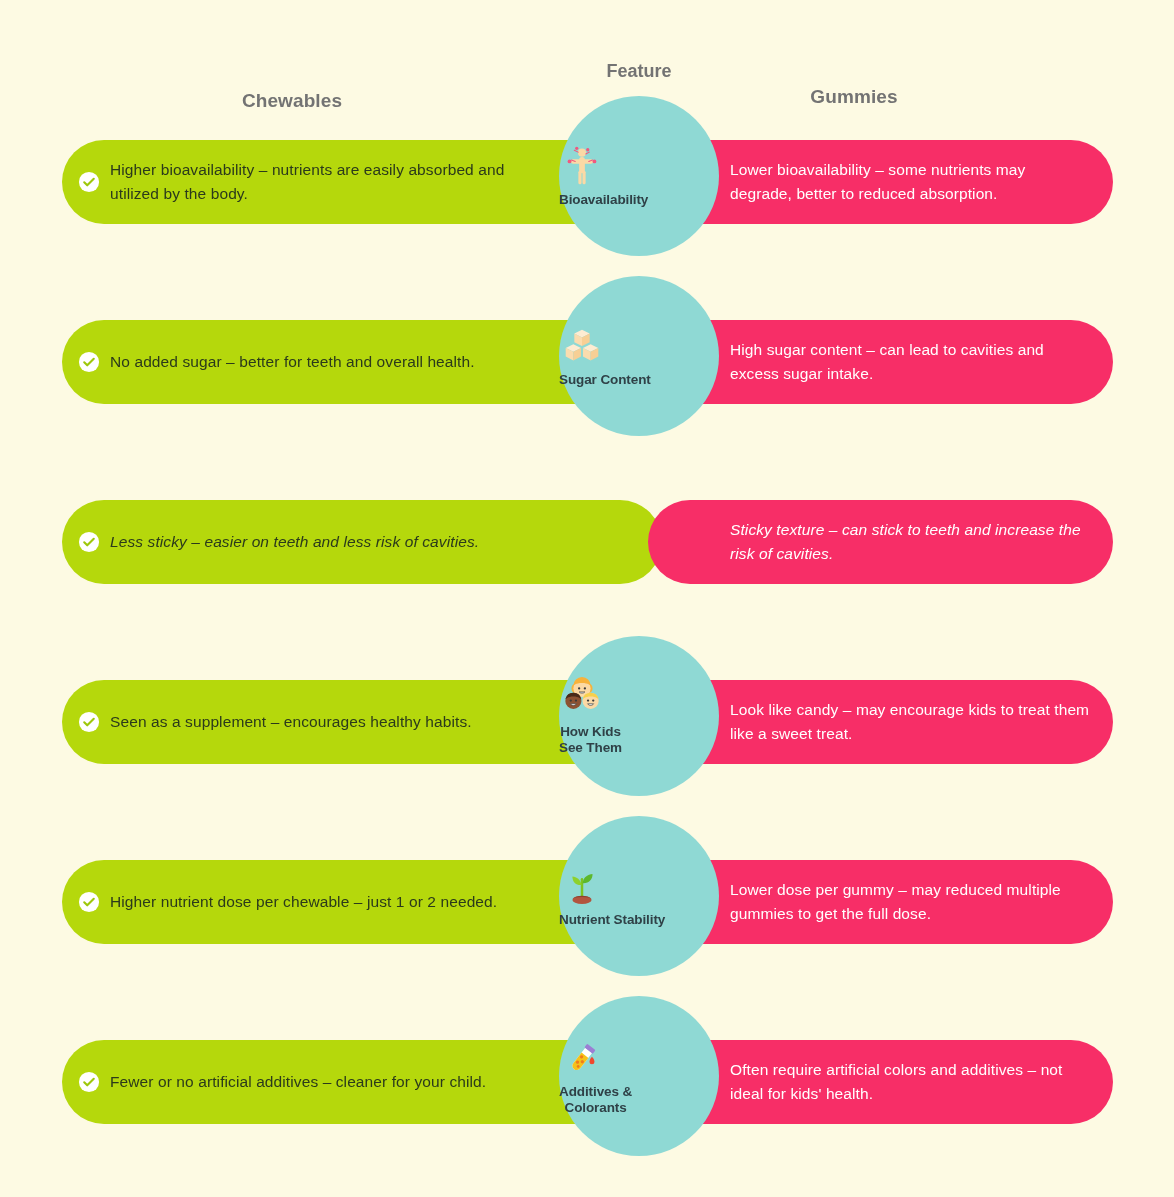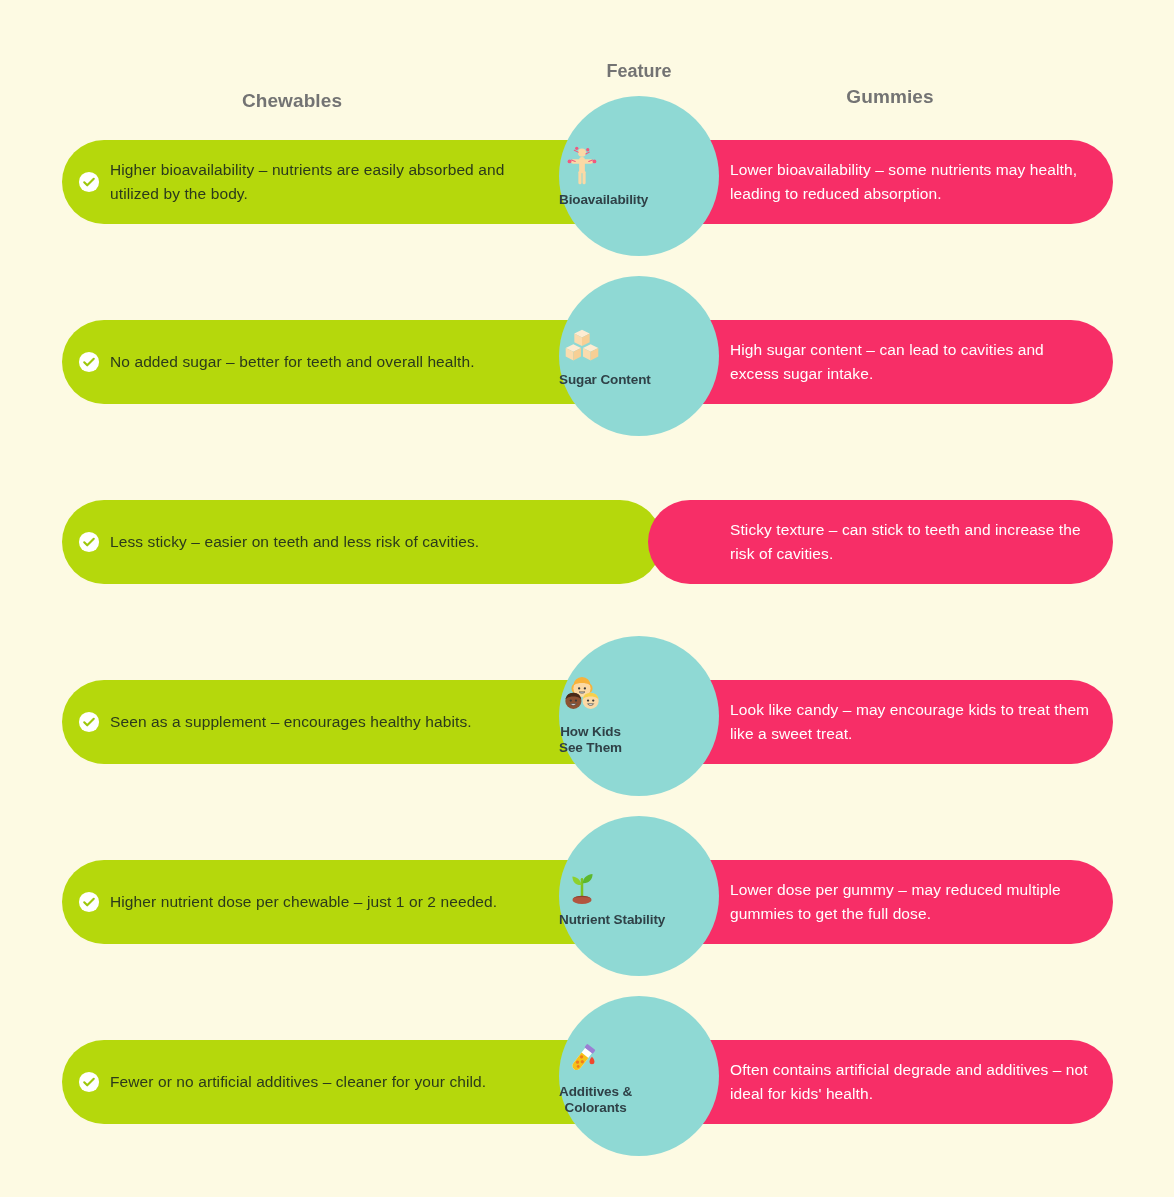--- a/index.html
+++ b/index.html
@@ -37,21 +37,21 @@
     letter-spacing: .1px;
   }
   #header-feature {
     left: 555px;
     top: 61px;
     width: 168px;
     text-align: center;
     font-size: 18px;
   }
   #header-gummies {
-    left: 700px;
+    left: 664px;
     top: 86px;
     width: 380px;
     text-align: center;
     font-size: 19px;
     letter-spacing: .1px;
   }
 
   
   .row {
     position: absolute;
@@ -130,21 +130,21 @@
     color: #2f4147;
     text-align: center;
     line-height: 1.15;
     white-space: pre-line;
     letter-spacing: -.1px;
   }
 
   
   #row-0 { top: 96px; }
   #row-1 { top: 276px; }
-  #row-2 { top: 456px; }
+  #row-2 { top: 456px; font-style: italic; }
   #row-3 { top: 636px; }
   #row-4 { top: 816px; }
   #row-5 { top: 996px; }
 </style>
 </head>
 <body>
 
 <div id="stage">
 
   <div class="col-header" id="header-chewables">Chewables</div>
@@ -155,21 +155,21 @@
     <div class="pill pill-left">
       <span class="check-icon">
         <svg viewBox="0 0 24 24" width="22" height="22">
             <circle cx="12" cy="12" r="11" fill="#ffffff"></circle>
             <path d="M6.8 12.3l3.3 3.3 7.1-7.1" fill="none" stroke="#9ec80b" stroke-width="2.3" stroke-linecap="round" stroke-linejoin="round"></path>
           </svg>
       </span>
       <span class="pill-text">Higher bioavailability – nutrients are easily absorbed and utilized by the body.</span>
     </div>
     <div class="pill pill-right">
-      <span class="pill-text">Lower bioavailability – some nutrients may health, leading to reduced absorption.</span>
+      <span class="pill-text">Lower bioavailability – some nutrients may degrade, better to reduced absorption.</span>
     </div>
     <div class="feature-circle">
       <span class="feature-icon">
         <svg viewBox="0 0 48 48" width="46" height="46">
           <circle cx="24" cy="9" r="4.2" fill="#fbd9a5"></circle>
           <rect x="21" y="13.5" width="6" height="17" rx="3" fill="#fbd9a5"></rect>
           <rect x="12.5" y="16" width="23" height="4.6" rx="2.3" fill="#fbd9a5"></rect>
           <rect x="20.2" y="28" width="3.3" height="14" rx="1.6" fill="#fbd9a5"></rect>
           <rect x="24.5" y="28" width="3.3" height="14" rx="1.6" fill="#fbd9a5"></rect>
           <circle cx="11" cy="18.2" r="2" fill="#f0587f"></circle>
@@ -309,21 +309,21 @@
     <div class="pill pill-left">
       <span class="check-icon">
         <svg viewBox="0 0 24 24" width="22" height="22">
             <circle cx="12" cy="12" r="11" fill="#ffffff"></circle>
             <path d="M6.8 12.3l3.3 3.3 7.1-7.1" fill="none" stroke="#9ec80b" stroke-width="2.3" stroke-linecap="round" stroke-linejoin="round"></path>
           </svg>
       </span>
       <span class="pill-text">Fewer or no artificial additives – cleaner for your child.</span>
     </div>
     <div class="pill pill-right">
-      <span class="pill-text">Often contains artificial degrade and additives – not ideal for kids' health.</span>
+      <span class="pill-text">Often require artificial colors and additives – not ideal for kids' health.</span>
     </div>
     <div class="feature-circle">
       <span class="feature-icon">
         <svg viewBox="0 0 48 48" width="46" height="46">
           <g transform="rotate(38 24 24)">
             <rect x="18.5" y="8" width="11" height="5" rx="1.2" fill="#9b7fd4"></rect>
             <path d="M19.5 13h9v20a4.5 4.5 0 0 1-9 0z" fill="#ffffff"></path>
             <path d="M19.5 19h9v14a4.5 4.5 0 0 1-9 0z" fill="#f5c21b"></path>
             <circle cx="22.3" cy="22.5" r="1.7" fill="#f07c1c"></circle>
             <circle cx="26" cy="26" r="1.7" fill="#f07c1c"></circle>

